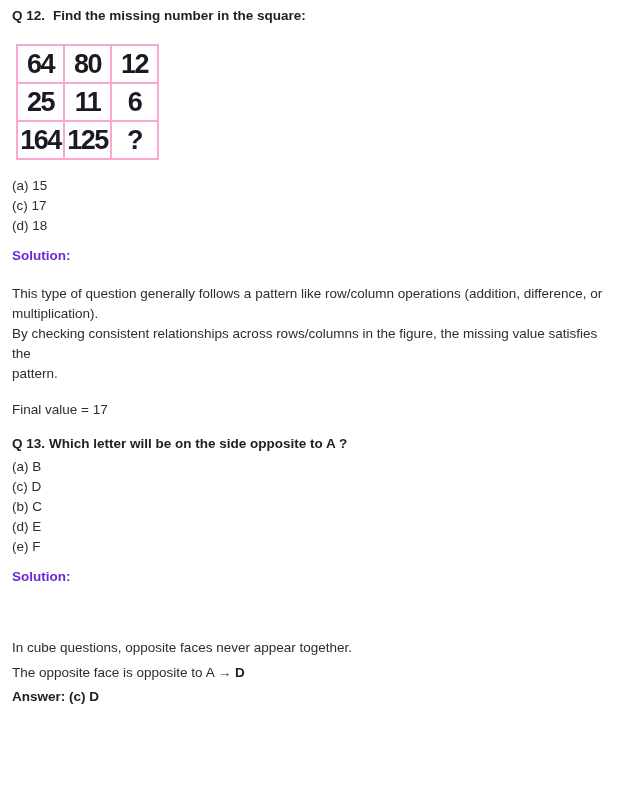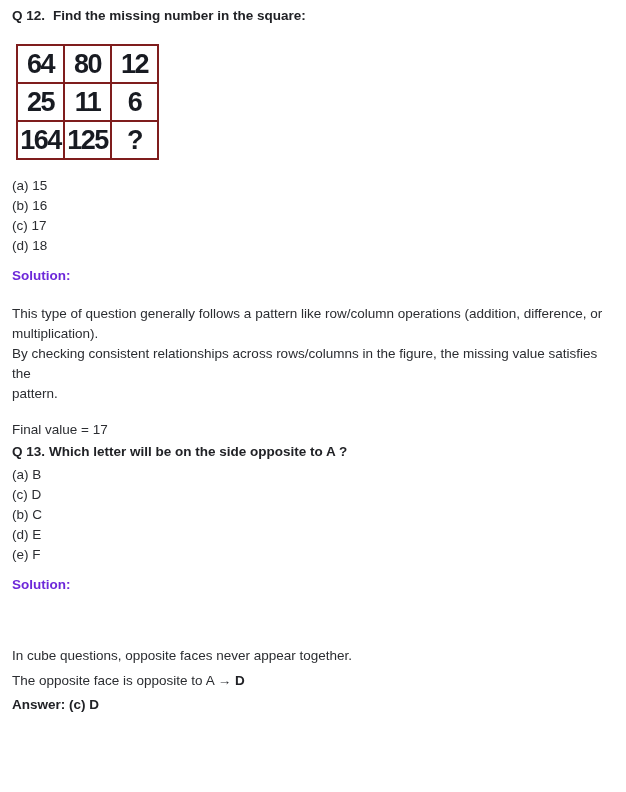--- a/index.html
+++ b/index.html
@@ -22,21 +22,21 @@
     line-height: 16px;
   }
   .q-heading .q-label { margin-right: 8px; }
   .q-heading.tight .q-label { margin-right: 4px; }
 
   table.num-table {
     border-collapse: collapse;
     margin: 20px 0 0 4px;
   }
   table.num-table td {
-    border: 2px solid #7f1d1d;
+    border: 2px solid #f9a8d4;
     width: 43px;
     height: 36px;
     padding: 0 1px;
     text-align: center;
     vertical-align: middle;
     font-weight: bold;
     font-size: 27px;
     letter-spacing: -1.5px;
     color: #181b22;
     font-family: "Liberation Sans", "DejaVu Sans", sans-serif;
@@ -57,21 +57,21 @@
     white-space: pre-line;
     max-width: 604px;
   }
   .final-value { margin-top: 16px; line-height: 20px; }
   .answer-line {
     margin-top: 15px;
     font-weight: bold;
     color: #212226;
     line-height: 20px;
   }
-  .q13-heading { margin-top: 4px; }
+  .q13-heading { margin-top: 16px; }
   .q13-options { margin-top: 5px; }
   .image-gap { height: 50px; }
   .cube-sol-line { line-height: 25px; }
   .cube-sol-line b { font-weight: bold; color: #212226; }
   .answer-last { margin-top: 4px; line-height: 16px; }
 </style>
 </head>
 <body>
 
 <div class="page">
@@ -95,21 +95,20 @@
       <tr>
         <td>164</td>
         <td>125</td>
         <td>?</td>
       </tr>
     </tbody>
   </table>
 
   <div class="options">
     <div class="option">(a) 15</div>
-    <div class="option">(b) 16</div>
     <div class="option">(c) 17</div>
     <div class="option">(d) 18</div>
   </div>
 
   <div class="solution-label">Solution:</div>
 
   <div class="sol-para"><span>This type of question generally follows a pattern like row/column operations (addition, difference, or
 multiplication).</span>
 <span>By checking consistent relationships across rows/columns in the figure, the missing value satisfies the
 pattern.</span></div>

